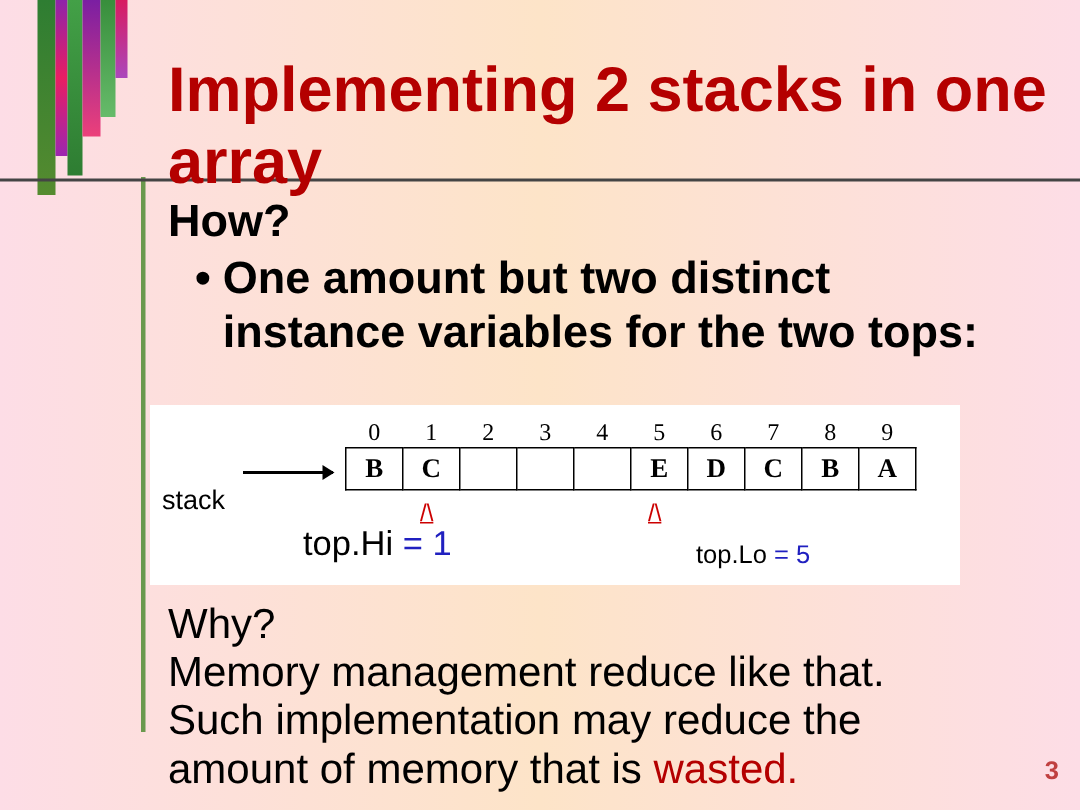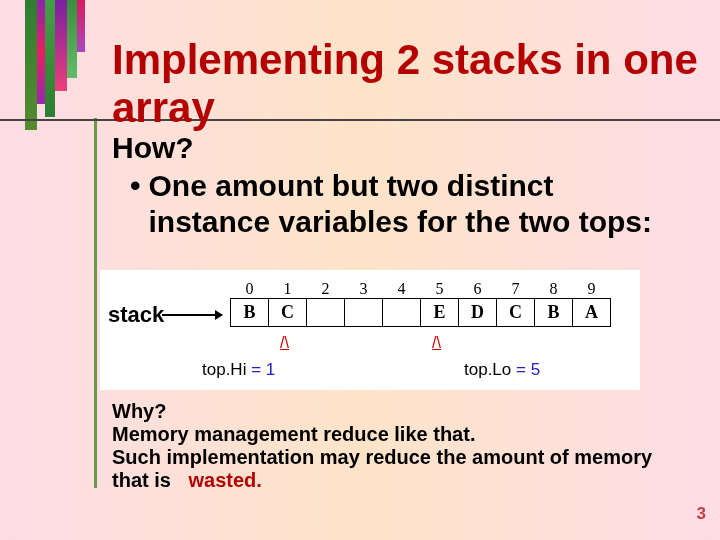--- a/index.html
+++ b/index.html
@@ -82,24 +82,23 @@
     height: 28px;
     border: 1.5px solid #000;
     text-align: center;
     font-size: 18px;
     font-weight: bold;
   }
   .diagram .cells td.empty { }
   .stack-label {
     position: absolute;
     left: 8px;
-    top: 32px;
-    font-size: 22px;
+    top: 53px;
+    font-size: 18px;
     font-family: Arial, sans-serif;
-    font-weight: bold;
   }
   .arrow {
     position: absolute;
     left: 62px;
     top: 44px;
     width: 60px;
     height: 2px;
     background: #000;
   }
   .arrow::after {
@@ -110,35 +109,35 @@
     border-top: 5px solid transparent;
     border-bottom: 5px solid transparent;
   }
   .caret {
     position: absolute;
     font-size: 16px;
     color: #c00;
     font-family: Arial, sans-serif;
     text-decoration: underline;
   }
-  .topHi { position: absolute; left: 102px; top: 90px; font-family: Arial, sans-serif; font-size: 17px; color: #000; }
+  .topHi { position: absolute; left: 102px; top: 79px; font-family: Arial, sans-serif; font-size: 23px; color: #000; }
   .topHi .eq { color: #2020c0; }
   .topLo { position: absolute; left: 364px; top: 90px; font-family: Arial, sans-serif; font-size: 17px; color: #000; }
   .topLo .eq { color: #2020c0; }
   .why-block {
     position: absolute;
     left: 112px;
     top: 400px;
     width: 560px;
-    font-size: 20px;
-    font-weight: bold;
+    font-size: 28px;
+    font-weight: normal;
     line-height: 1.15;
     color: #000;
   }
-  .why-block .red { color: #b40000; margin-left: 12px; }
+  .why-block .red { color: #b40000; }
   .page-num {
     position: absolute;
     right: 14px;
     bottom: 16px;
     font-size: 17px;
     font-weight: bold;
     color: #c04040;
   }
 </style>
 </head>

